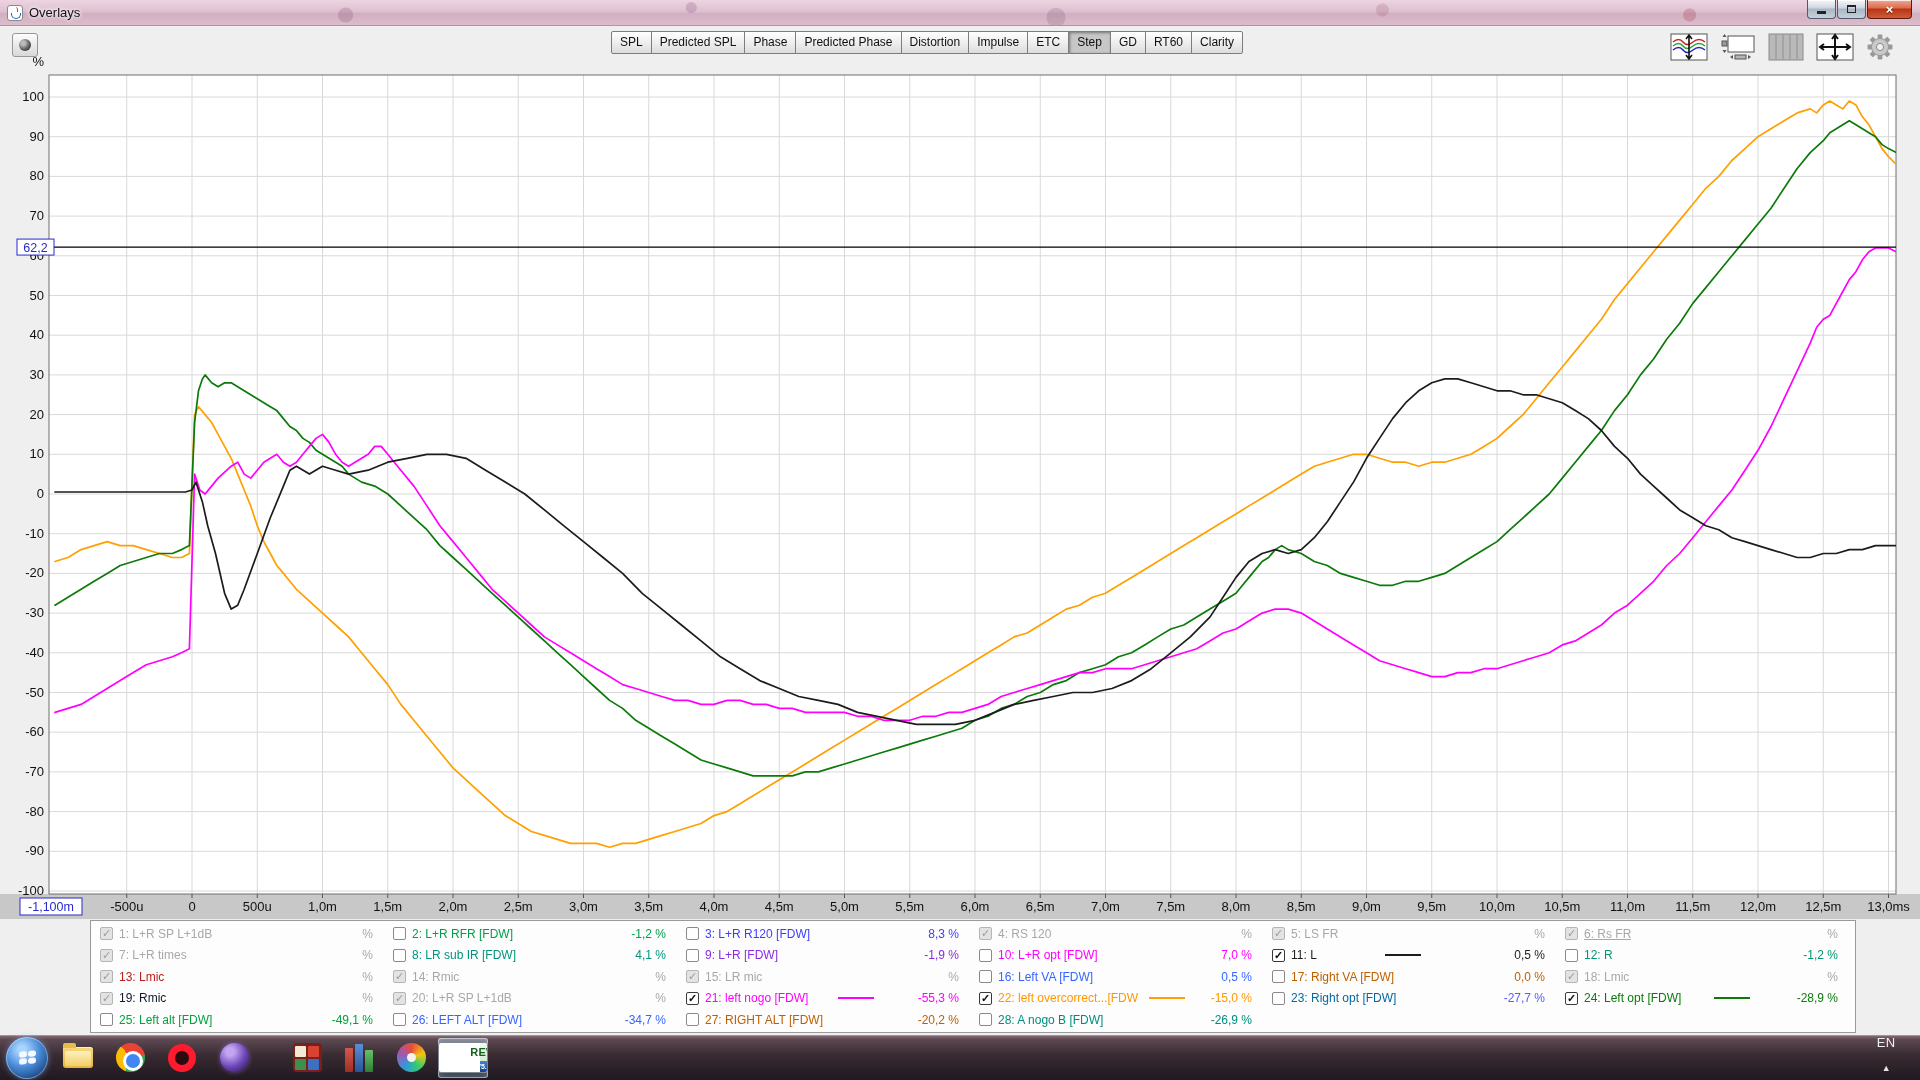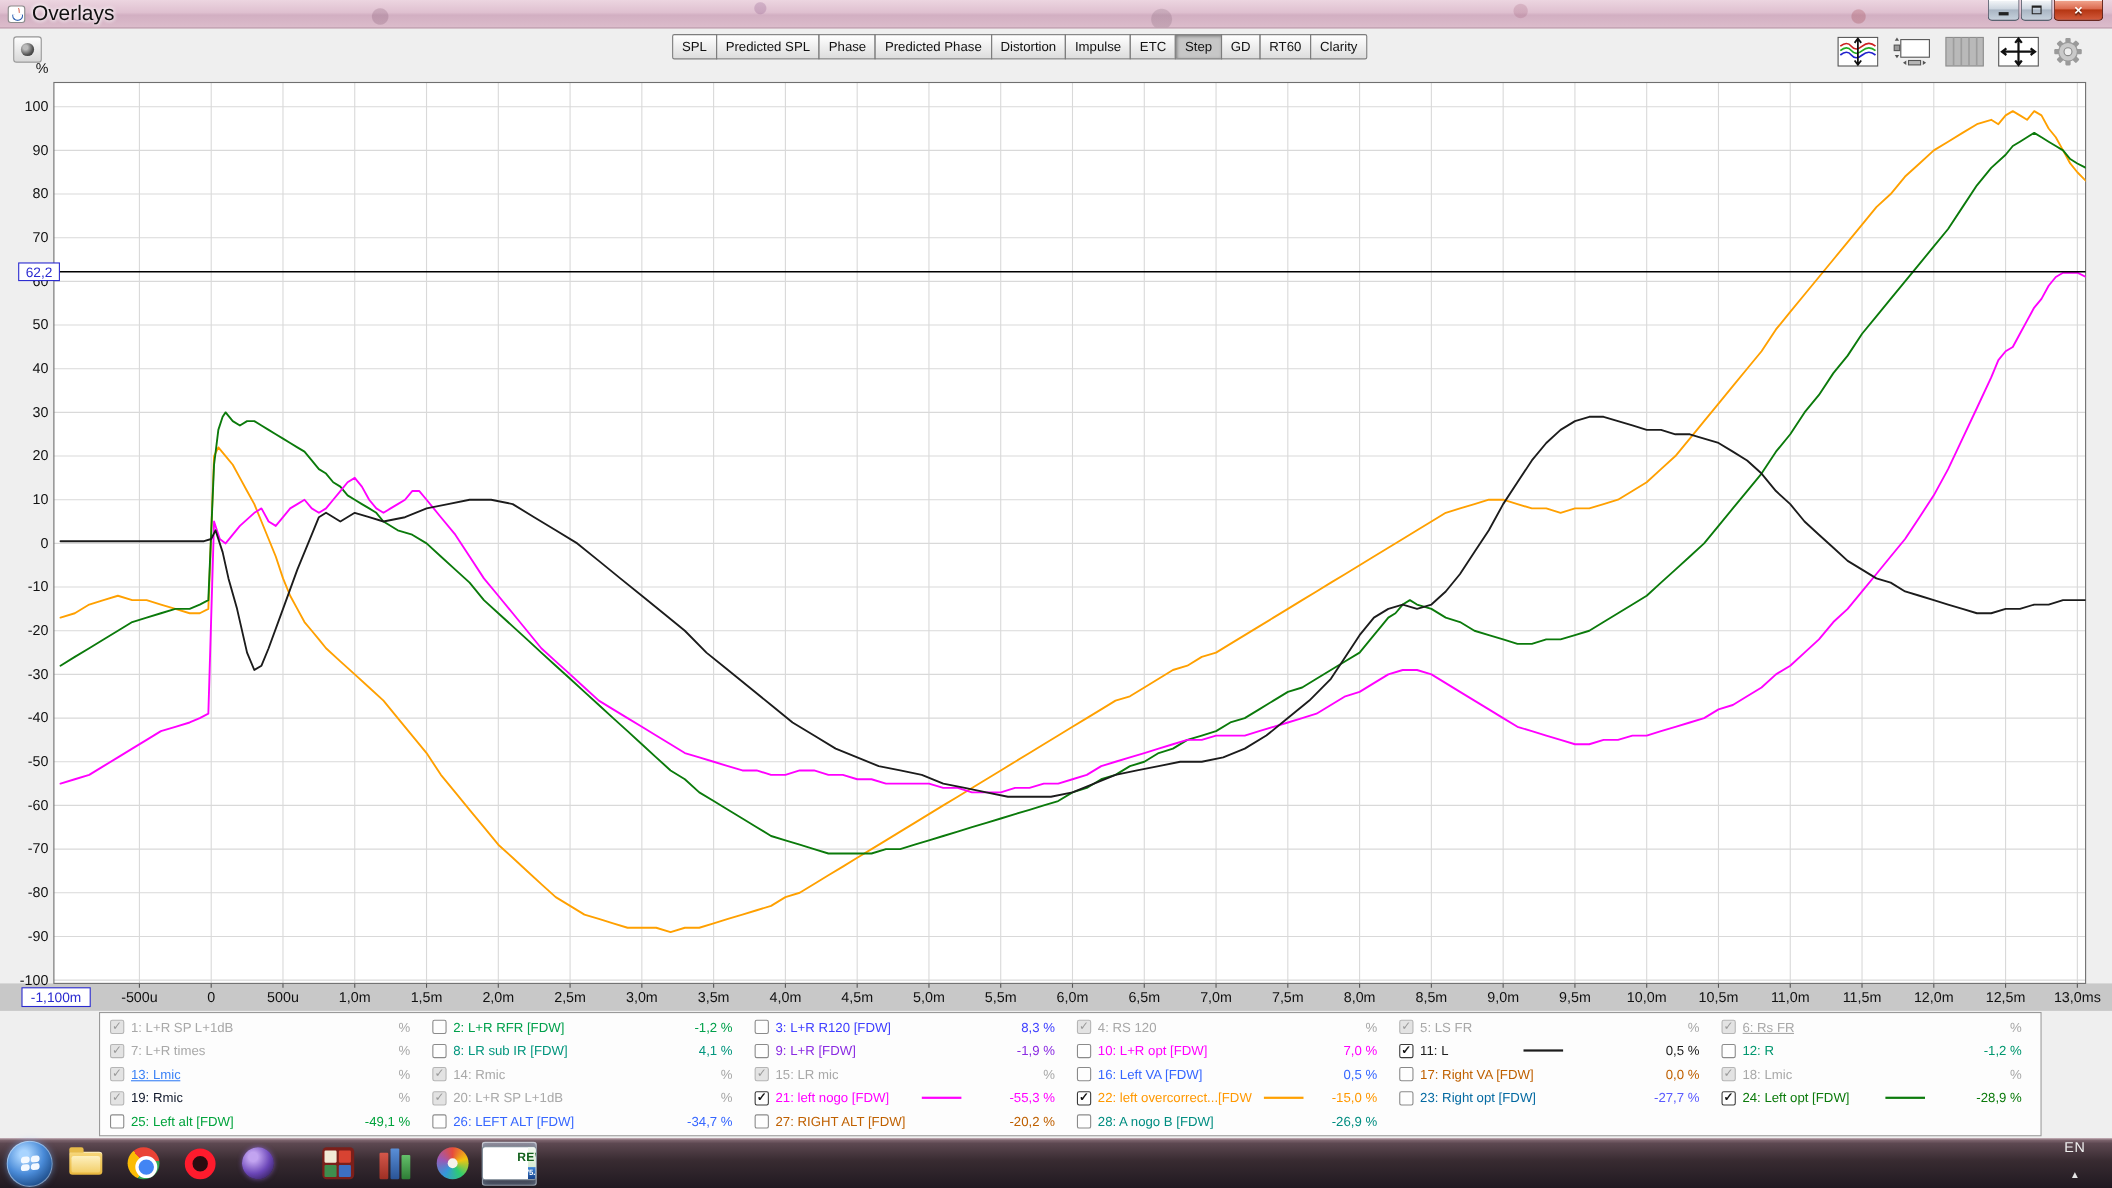--- a/index.html
+++ b/index.html
@@ -9,21 +9,21 @@
   
   #titlebar{position:absolute;top:0;left:0;width:1920px;height:26px;
     background:
       radial-gradient(circle at 18% 60%, rgba(90,40,70,.18) 0 7px, transparent 8px),
       radial-gradient(circle at 36% 30%, rgba(120,60,120,.22) 0 5px, transparent 6px),
       radial-gradient(circle at 55% 70%, rgba(70,40,60,.15) 0 9px, transparent 10px),
       radial-gradient(circle at 72% 40%, rgba(140,60,90,.18) 0 6px, transparent 7px),
       radial-gradient(circle at 88% 60%, rgba(150,50,60,.25) 0 6px, transparent 7px),
       linear-gradient(180deg,#ecd5e0 0%,#dfc0d0 45%,#d2afc2 55%,#dcbccb 100%);
     display:flex;align-items:center;border-bottom:1px solid #b193a3;}
-  #title-text{font-size:19px;color:#111;margin-left:6px;text-shadow:0 0 4px #fff,0 0 4px #fff;}
+  #title-text{font-size:13px;color:#111;margin-left:6px;text-shadow:0 0 4px #fff,0 0 4px #fff;}
   #java-icon{width:16px;height:16px;margin-left:7px;background:#fff;border:1px solid #8a8a8a;
     border-radius:3px;position:relative;flex:0 0 auto;}
   #java-icon::before{content:"";position:absolute;left:3px;top:7px;width:8px;height:5px;
     border:1.5px solid #2a5db0;border-top:none;border-radius:0 0 5px 5px;}
   #java-icon::after{content:"";position:absolute;left:6px;top:1px;width:3px;height:5px;
     border-right:1.5px solid #d03a20;border-radius:0 60% 0 60%;}
   #win-buttons{position:absolute;top:0;right:8px;display:flex;}
   .wbtn{display:flex;align-items:center;justify-content:center;width:29px;height:19px;margin-left:1px;
     background:linear-gradient(#f6f8fa 0%,#ccd5df 45%,#a9b5c3 50%,#c6d1dc 100%);
     border:1px solid #4e5a68;border-top:none;border-radius:0 0 4px 4px;
@@ -458,21 +458,21 @@
         <div class="lcell">
           <span class="cb"></span>
           <span class="llabel" style="color: rgb(0, 151, 111);">12: R</span>
           <span class="lswatch">
             <i></i>
           </span>
           <span class="lvalue" style="color: rgb(0, 151, 111);">-1,2 %</span>
         </div>
         <div class="lcell">
           <span class="cb dis">✓</span>
-          <span class="llabel" style="color: #3b82f6; text-decoration: underline;">13: Lmic</span>
+          <span class="llabel" style="color: #b91c1c;">13: Lmic</span>
           <span class="lswatch">
             <i></i>
           </span>
           <span class="lvalue" style="color: rgb(168, 168, 168);">%</span>
         </div>
         <div class="lcell">
           <span class="cb dis">✓</span>
           <span class="llabel" style="color: rgb(168, 168, 168);">14: Rmic</span>
           <span class="lswatch">
             <i></i>

